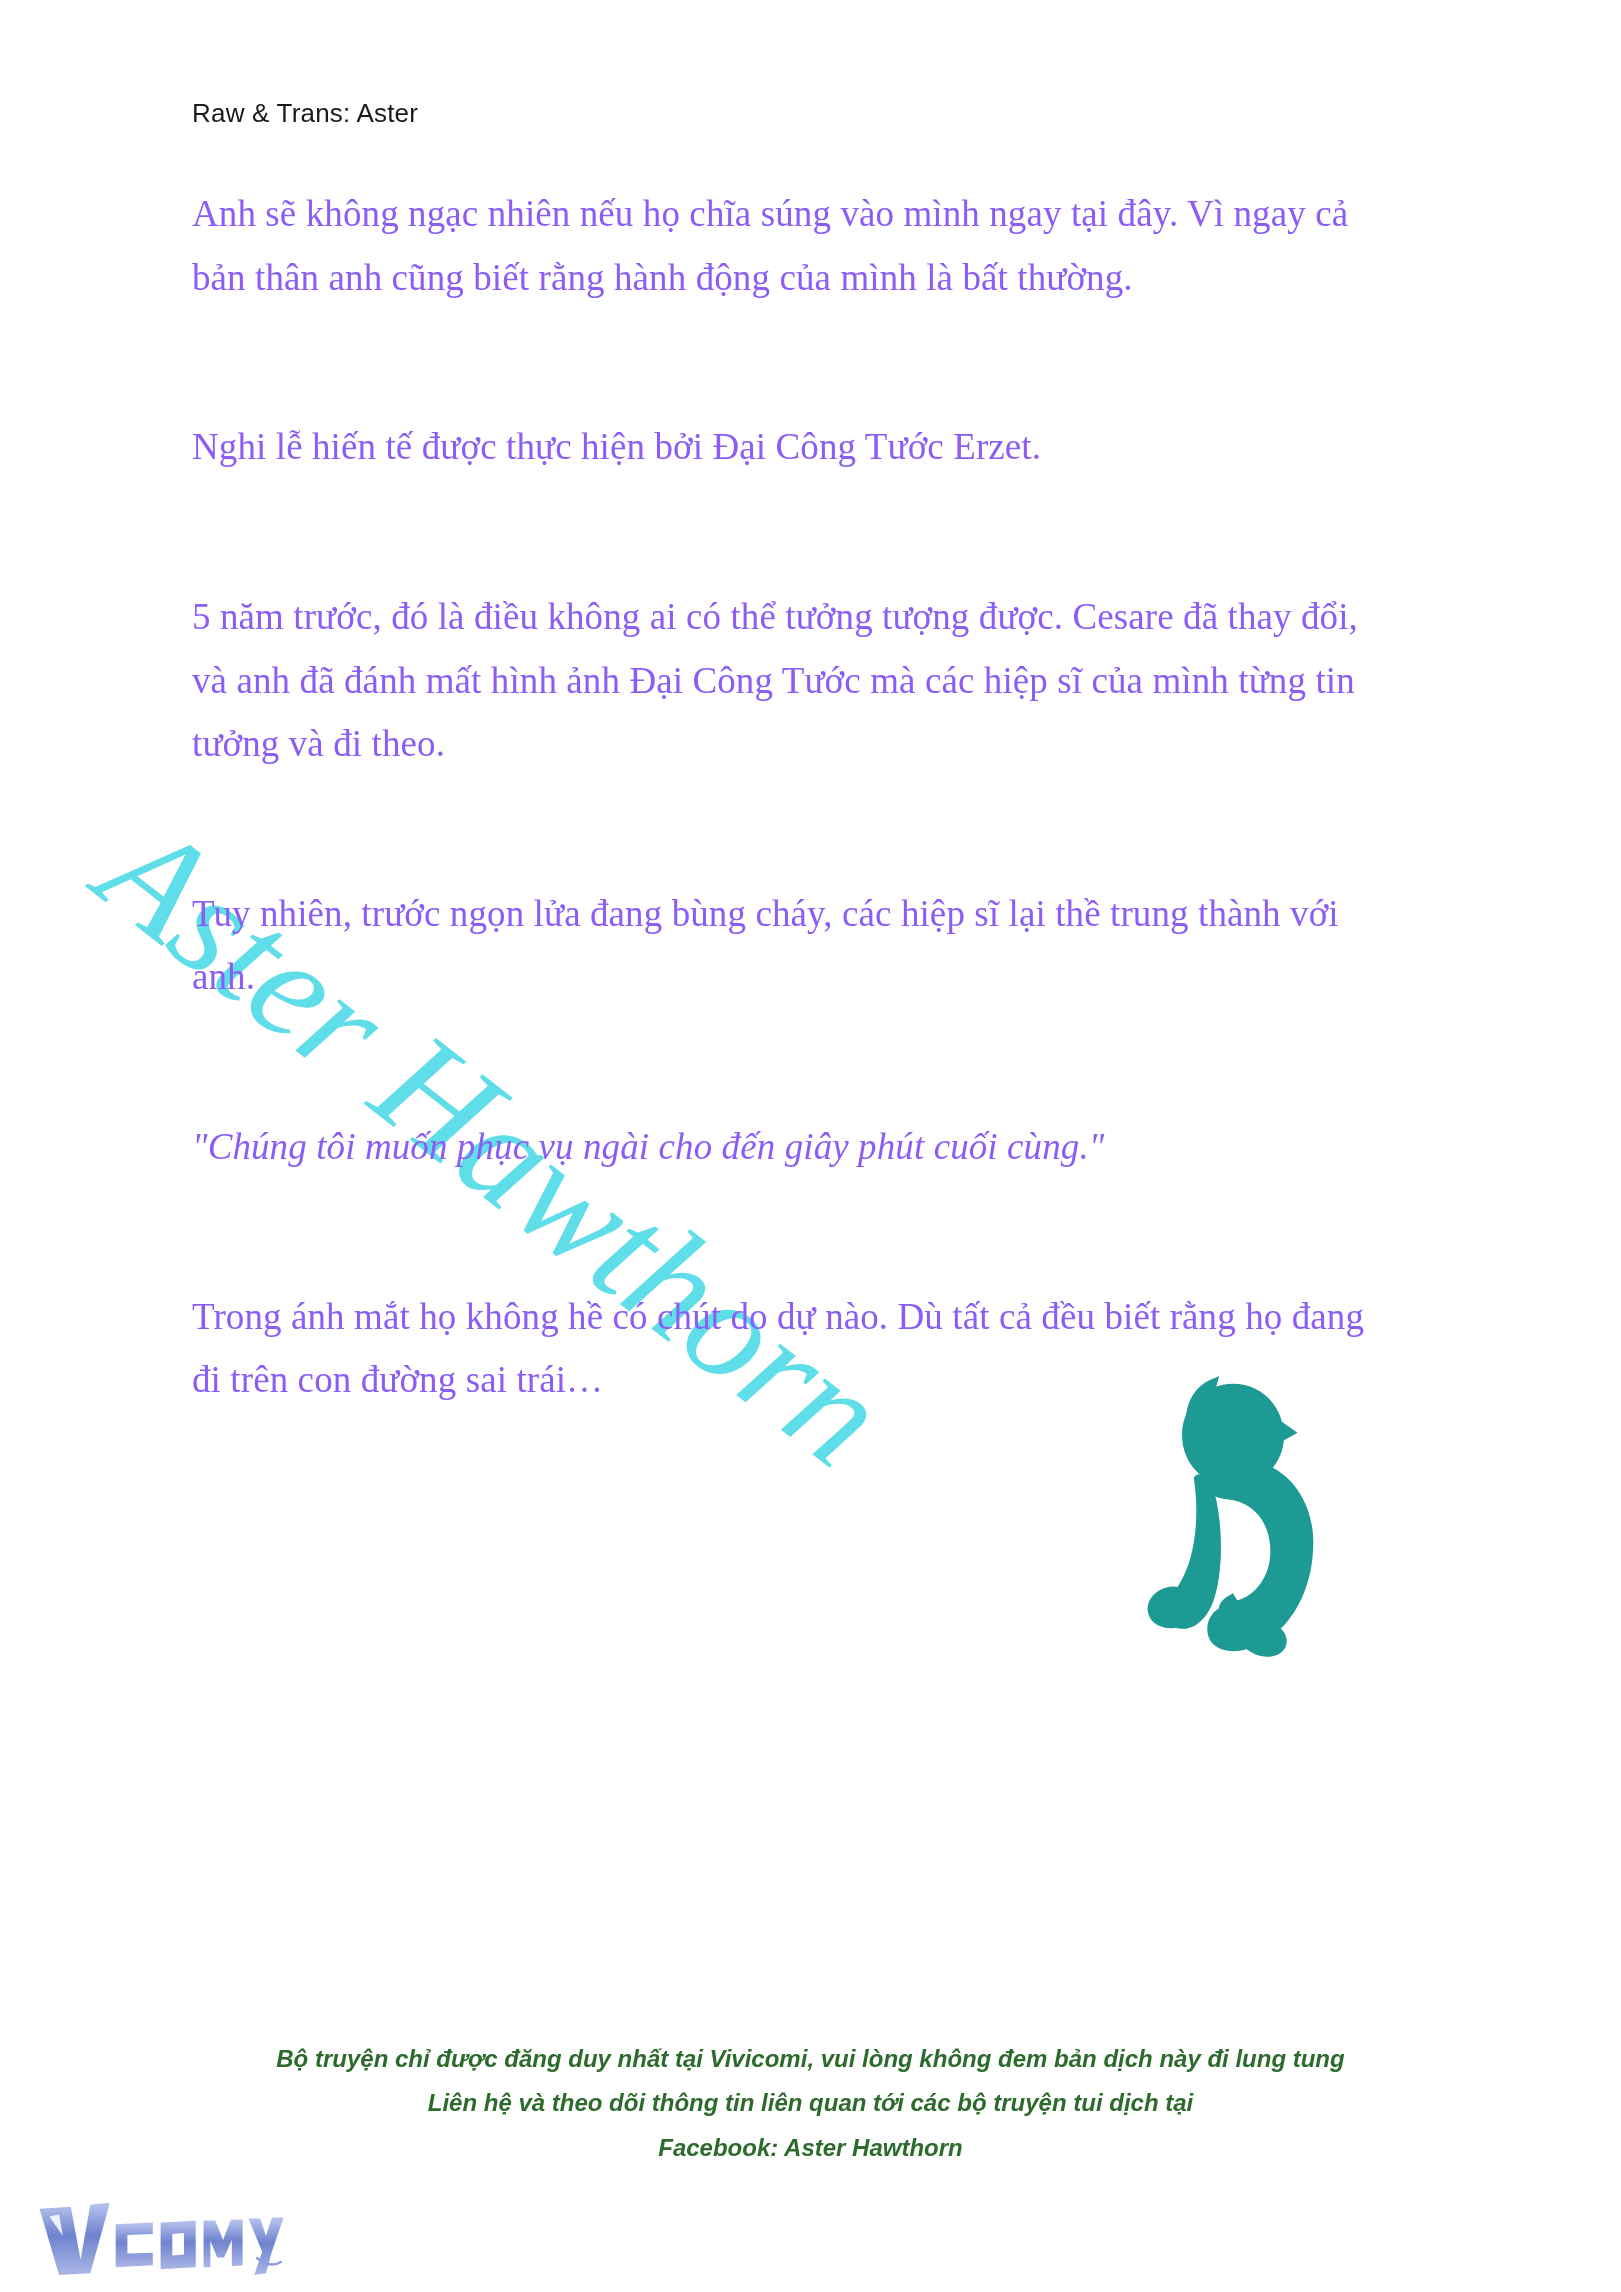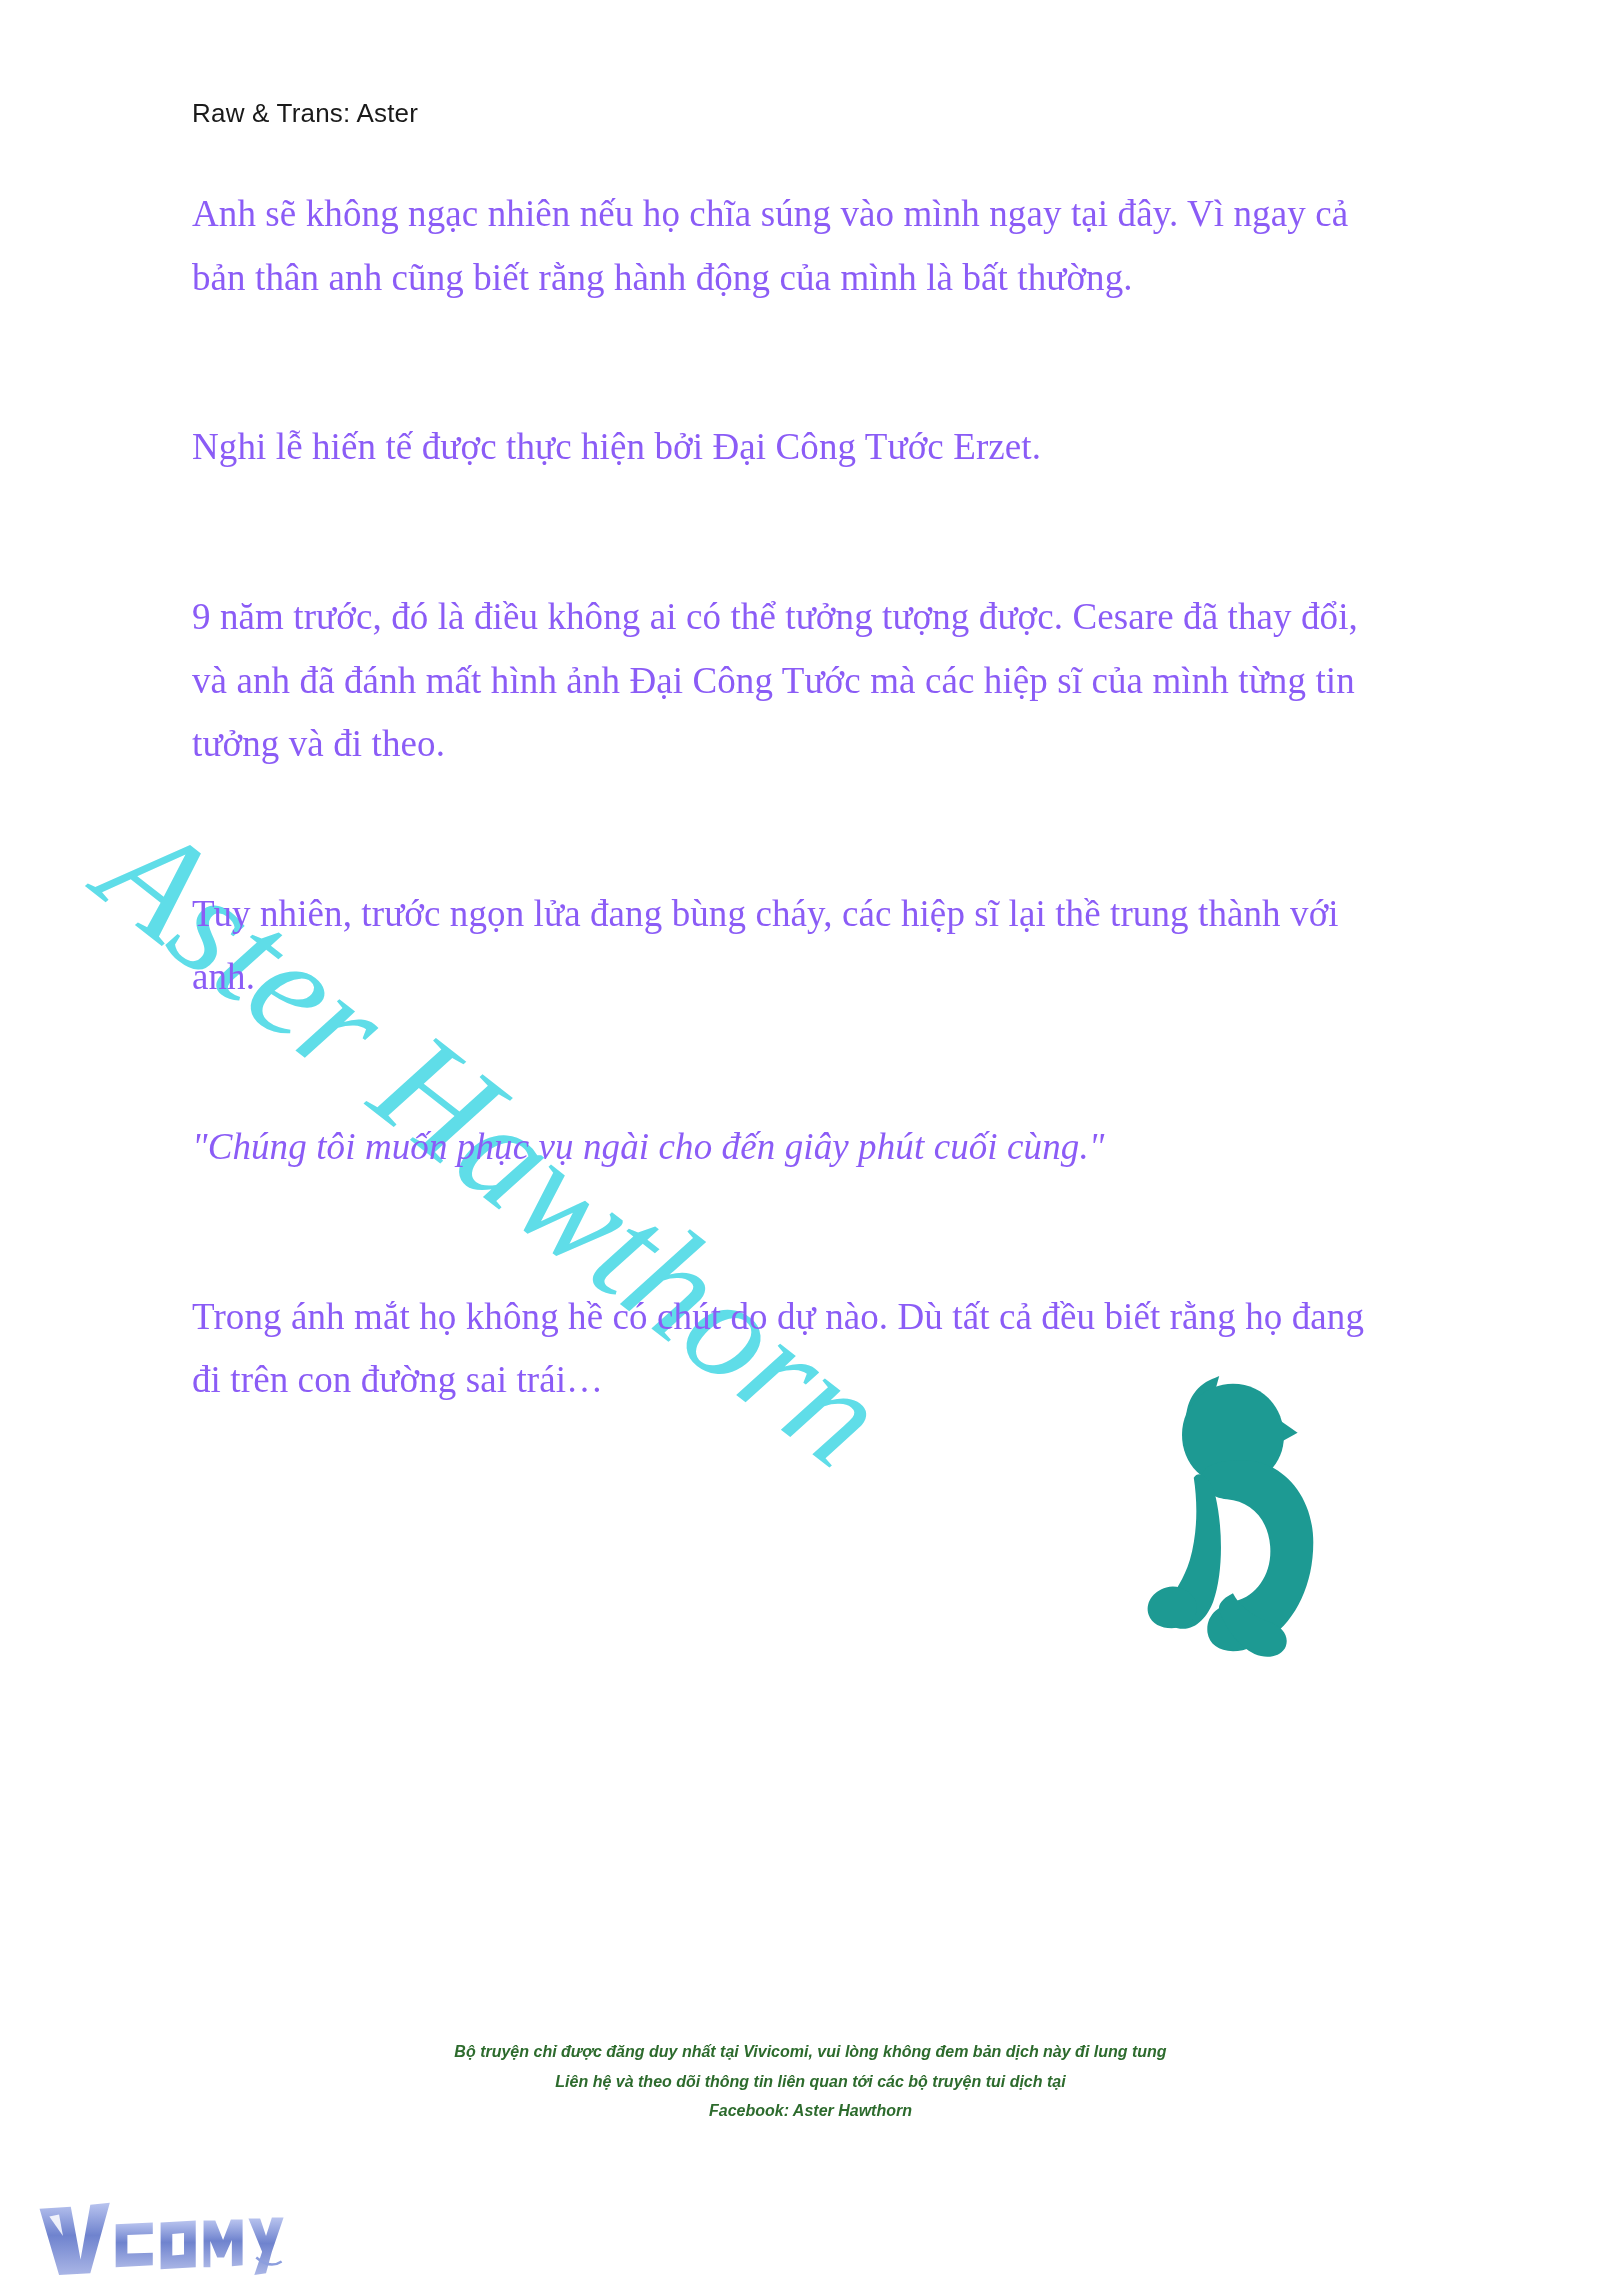--- a/index.html
+++ b/index.html
@@ -86,21 +86,21 @@
   .credits {
     position: absolute;
     left: 0;
     top: 2037px;
     width: 1621px;
     text-align: center;
     font-family: "Liberation Sans", "DejaVu Sans", sans-serif;
     font-weight: bold;
     font-style: italic;
     color: #2d6b2d;
-    font-size: 16px;
+    font-size: 24px;
     line-height: 1.85;
   }
   .credits div { white-space: nowrap; }
 
   
   .site-logo {
     position: absolute;
     left: 37px;
     top: 2197px;
     width: 255px;
@@ -115,21 +115,21 @@
 
   <div class="doc-header">Raw &amp; Trans: Aster</div>
 
   <div class="watermark">
     <div class="wm-text">Aster Hawthorn</div>
   </div>
 
   <div class="body-col">
     <p class="para gap-big">Anh sẽ không ngạc nhiên nếu họ chĩa súng vào mình ngay tại đây. Vì ngay cả bản thân anh cũng biết rằng hành động của mình là bất thường.</p>
     <p class="para gap-big">Nghi lễ hiến tế được thực hiện bởi Đại Công Tước Erzet.</p>
-    <p class="para gap-big">9 năm trước, đó là điều không ai có thể tưởng tượng được. Cesare đã thay đổi, và anh đã đánh mất hình ảnh Đại Công Tước mà các hiệp sĩ của mình từng tin tưởng và đi theo.</p>
+    <p class="para gap-big">5 năm trước, đó là điều không ai có thể tưởng tượng được. Cesare đã thay đổi, và anh đã đánh mất hình ảnh Đại Công Tước mà các hiệp sĩ của mình từng tin tưởng và đi theo.</p>
     <p class="para gap-big">Tuy nhiên, trước ngọn lửa đang bùng cháy, các hiệp sĩ lại thề trung thành với anh.</p>
     <p class="para quote gap-big">"Chúng tôi muốn phục vụ ngài cho đến giây phút cuối cùng."</p>
     <p class="para">Trong ánh mắt họ không hề có chút do dự nào. Dù tất cả đều biết rằng họ đang đi trên con đường sai trái…</p>
   </div>
 
   <div class="cat-logo">
     <svg viewBox="0 0 215 295" xmlns="http://www.w3.org/2000/svg" aria-hidden="true">
       <g fill="#1d9a93">
 
         <path d="M62 52 C62 30 74 14 92 8 L96 6 L86 42 Z"></path>

